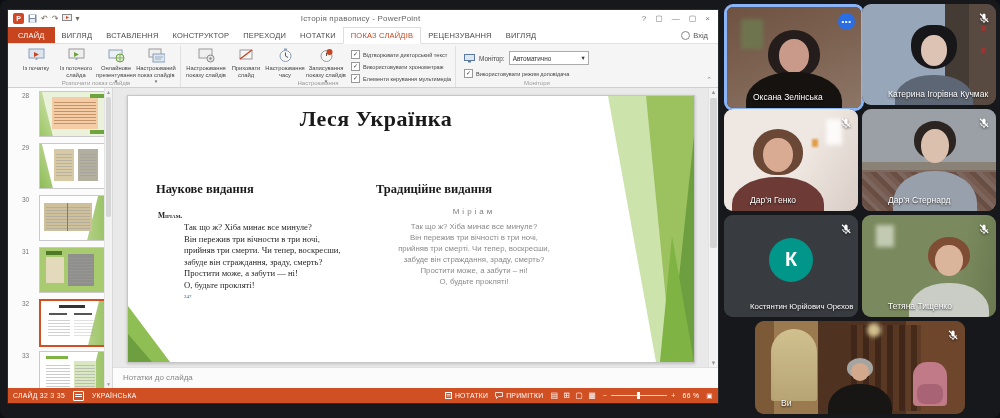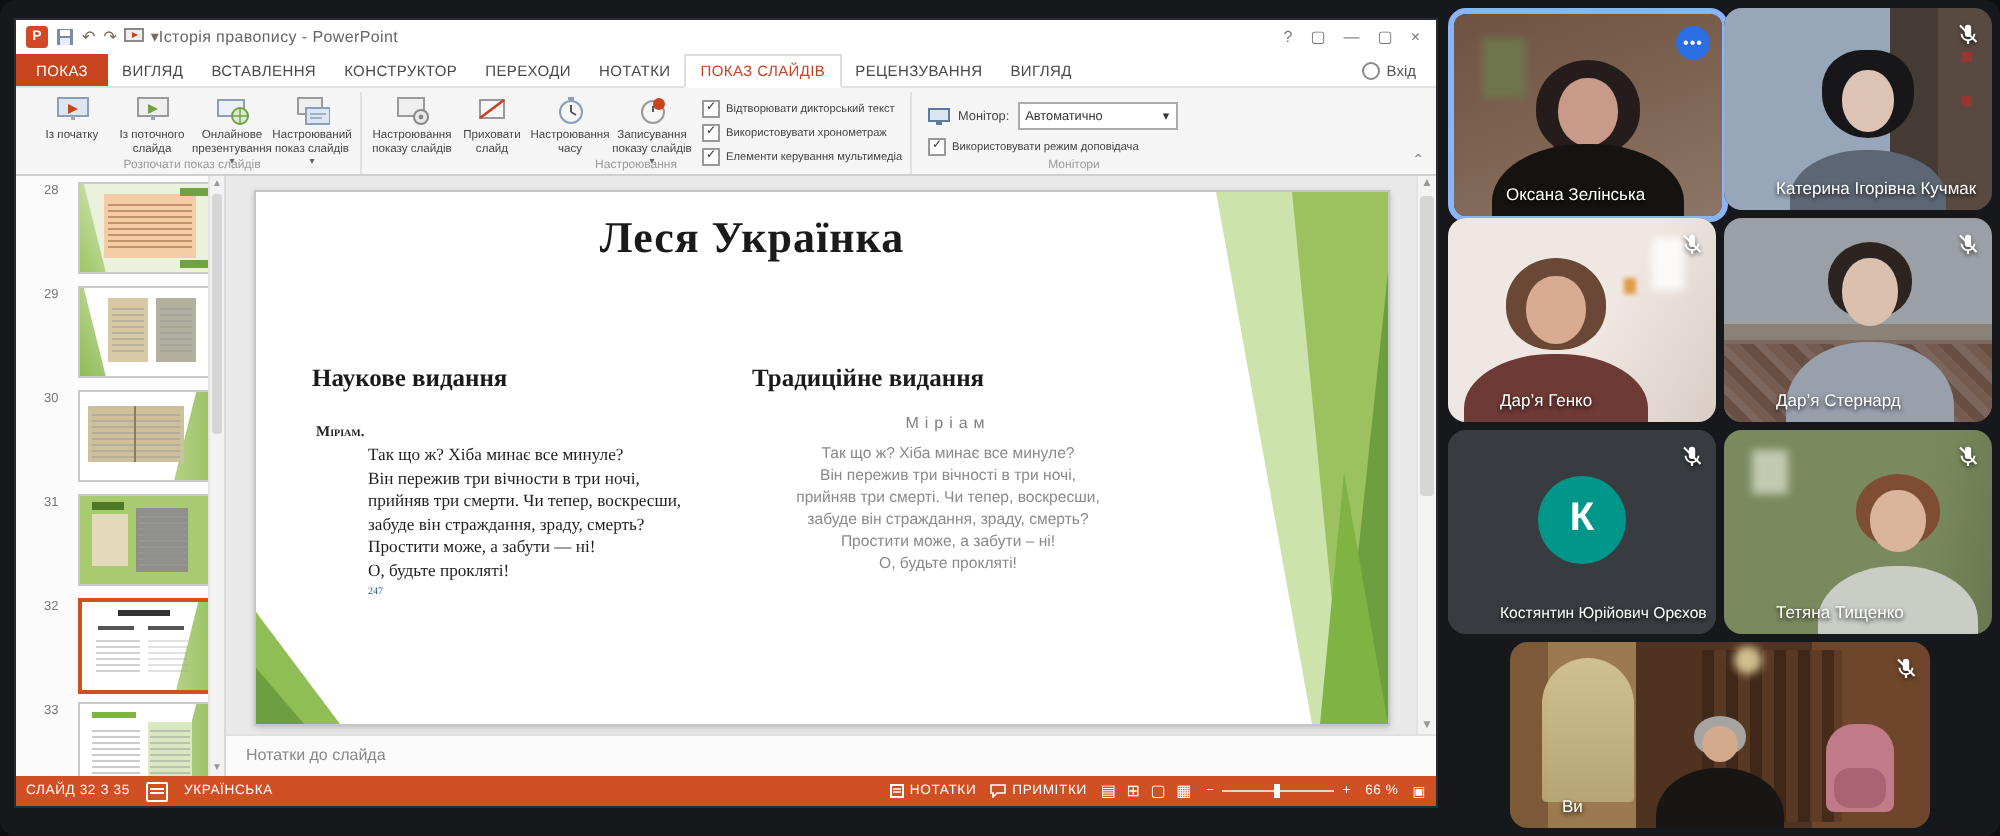--- a/index.html
+++ b/index.html
@@ -7,21 +7,21 @@
   .stage{position:relative;width:1000px;height:418px;background:#17181c;border-radius:8px;overflow:hidden;}
 
   
   .ppt{position:absolute;left:8px;top:10px;width:710px;height:393px;background:#fff;display:flex;flex-direction:column;box-shadow:0 0 0 1px #2a2b2f;}
   .titlebar{height:17px;display:flex;align-items:center;font-size:8px;color:#555;flex:0 0 auto;}
   .qat{display:flex;align-items:center;gap:4px;padding-left:5px;}
   .ppt-logo{width:11px;height:11px;background:#D24726;color:#fff;font-size:7px;font-weight:bold;display:flex;align-items:center;justify-content:center;border-radius:2px;}
   .qicon{color:#7a6a5a;font-size:8px;line-height:1;}
   .saveicon{width:9px;height:9px;position:relative;}
   .saveicon svg{display:block;}
-  .tb-title{flex:1;text-align:left;color:#666;font-size:8px;letter-spacing:.2px;}
+  .tb-title{flex:1;text-align:center;color:#666;font-size:8px;letter-spacing:.2px;}
   .winctrl{display:flex;align-items:center;gap:9px;padding-right:8px;color:#777;font-size:8px;}
   .winctrl span{cursor:default;}
 
   .tabrow{height:16px;display:flex;align-items:stretch;font-size:7.5px;color:#4a4a4a;flex:0 0 auto;position:relative;}
   .tab{display:flex;align-items:center;padding:0 7px;letter-spacing:.2px;}
   .tab.file{background:#C8441F;color:#fff;padding:0 10px;}
   .tab.active{color:#C8441F;border:1px solid #DDD;border-bottom:1px solid #fff;margin-bottom:-1px;background:#fff;z-index:2;}
   .signin{margin-left:auto;display:flex;align-items:center;gap:3px;padding-right:10px;color:#555;font-size:7.5px;}
   .signin .pers{width:7px;height:7px;border-radius:50%;border:1px solid #888;position:relative;}
 
@@ -177,21 +177,21 @@
       <div class="winctrl">
         <span>?</span>
         <span>▢</span>
         <span>—</span>
         <span>▢</span>
         <span>×</span>
       </div>
     </div>
 
     <div class="tabrow">
-      <span class="tab file">ПОКАЗ</span>
+      <span class="tab file">СЛАЙД</span>
       <span class="tab">ВИГЛЯД</span>
       <span class="tab">ВСТАВЛЕННЯ</span>
       <span class="tab">КОНСТРУКТОР</span>
       <span class="tab">ПЕРЕХОДИ</span>
       <span class="tab">НОТАТКИ</span>
       <span class="tab active">ПОКАЗ СЛАЙДІВ</span>
       <span class="tab">РЕЦЕНЗУВАННЯ</span>
       <span class="tab">ВИГЛЯД</span>
       <span class="signin">
           <span class="pers"></span>

